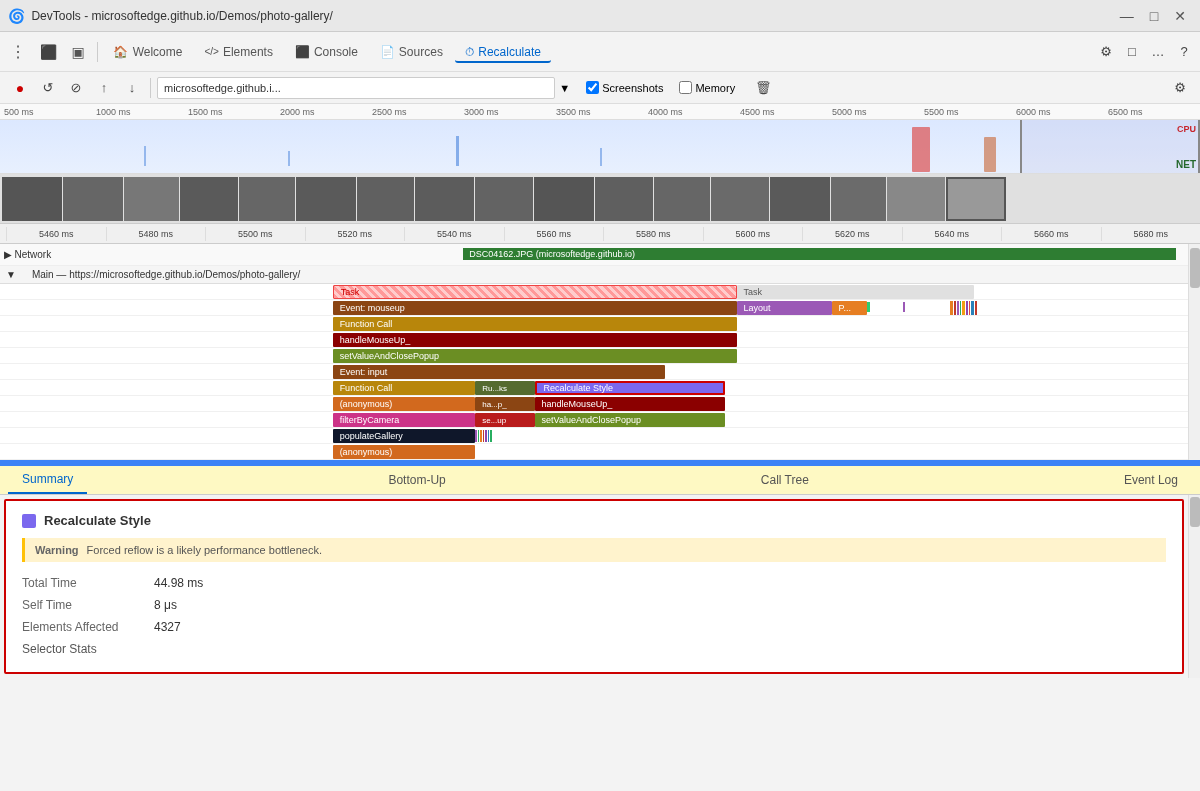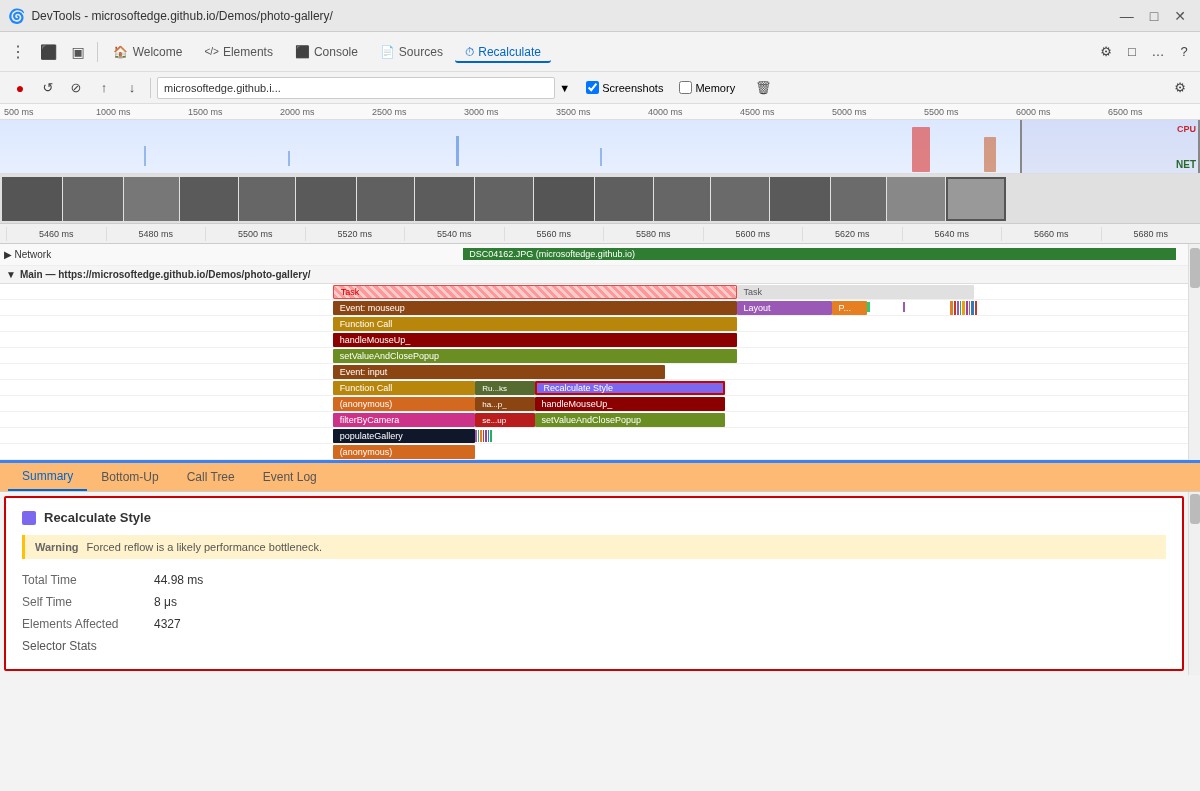--- a/index.html
+++ b/index.html
@@ -85,22 +85,22 @@
     .bar.filterbycam { background: #cc3388; }
     .bar.populate { background: #0f172a; }
     .bar.runks { background: #556b2f; }
     .bar.hap { background: #8b4513; }
     .bar.seup { background: #b91c1c; }
     .bar.handle2 { background: #8b0000; }
     .bar.setvalue2 { background: #6b8e23; }
 
     
     .bottom-tabs {
-      display: flex; background: #fdba74; border-bottom: 1px solid #ccc;
-      border-top: 3px solid #3b82f6; padding: 0 8px;
+      display: flex; background: #fef9c3; border-bottom: 1px solid #ccc;
+      border-top: 6px solid #3b82f6; padding: 0 8px; justify-content: space-between;
     }
     .bottom-tab {
       padding: 6px 14px; font-size: 12px; cursor: pointer; color: #555;
       border-bottom: 2px solid transparent; border: none; background: none;
     }
     .bottom-tab.active { color: #0066cc; border-bottom: 2px solid #0066cc; }
 
     
     .summary-panel {
       background: #fff; flex: 1; overflow-y: auto; padding: 12px 16px;
@@ -274,21 +274,21 @@
     <div style="display:flex; align-items:center; height:22px; border-bottom:1px solid #eee; position:relative; background:#f9f9f9;">
       <span style="position:absolute; left:4px; font-size:10px; color:#333; z-index:3;">▶ Network</span>
 
       <div style="position:absolute; left:39%; width:60%; height:12px; top:4px; background:#2e7d32; color:white; font-size:9px; display:flex; align-items:center; padding:0 6px; white-space:nowrap; overflow:hidden;">
         <span>DSC04162.JPG (microsoftedge.github.io)</span>
       </div>
     </div>
 
     <div style="height:18px; background:#f5f5f5; display:flex; align-items:center; padding-left:6px; font-size:10px; color:#333; border-bottom:1px solid #ddd; cursor:pointer;">
       <span>▼</span>
-      <span style="margin-left:4px;font-weight:bold;">Main — https://microsoftedge.github.io/Demos/photo-gallery/</span>
+      <span style="margin-left:16px;">Main — https://microsoftedge.github.io/Demos/photo-gallery/</span>
     </div>
 
     <div style="height:16px; position:relative; border-bottom:1px solid #f0f0f0;">
 
       <div class="bar task-striped" style="left:28%; width:34%; font-size:9px; color:#c00;">Task</div>
 
       <div class="bar" style="left:62%; width:20%; background:#e0e0e0; color:#555;">Task</div>
     </div>
 
     <div style="height:16px; position:relative; border-bottom:1px solid #f0f0f0;">

